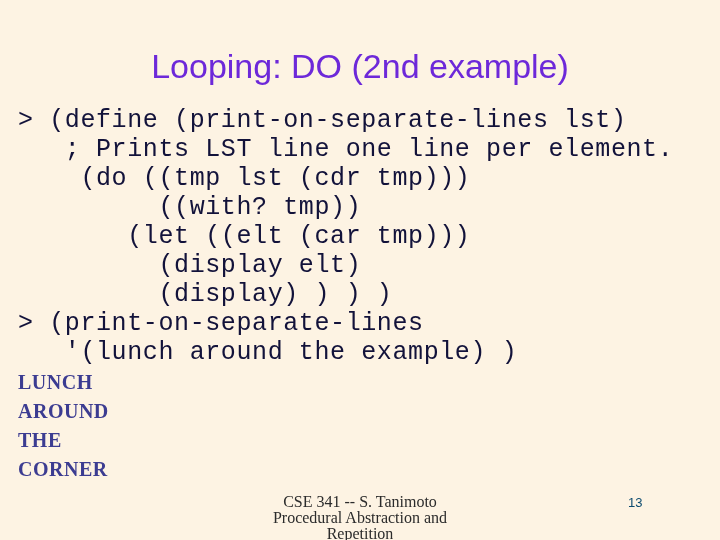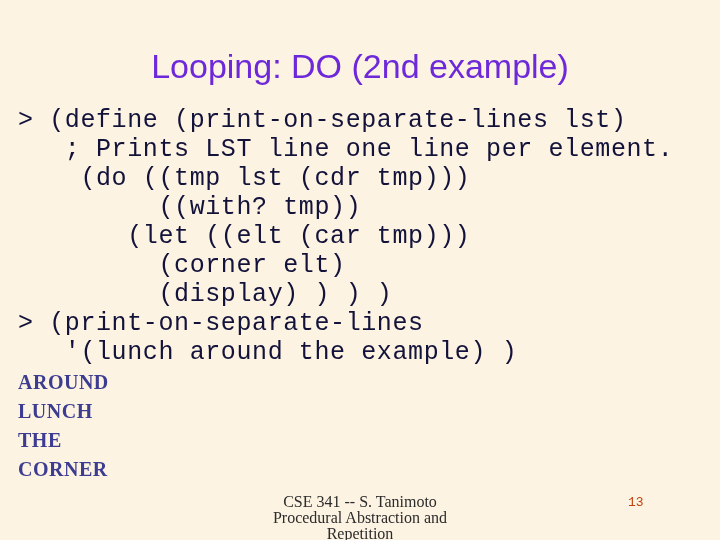--- a/index.html
+++ b/index.html
@@ -84,49 +84,49 @@
     font-family: "Liberation Serif", "DejaVu Serif", serif;
     font-size: 16px;
     line-height: 16px;
     color: #2b2b2b;
     white-space: pre;
   }
   #page-number {
     position: absolute;
     left: 628px;
     top: 495px;
-    font-family: Liberation Mono, monospace;
+    font-family: Liberation Sans, sans-serif;
     font-size: 13px;
     line-height: 16px;
-    color: #c2410c;
+    color: #0c4a6e;
     white-space: pre;
   }
 </style>
 </head>
 <body>
 
 <div id="slide">
 
   <div id="slide-title">Looping: DO (2nd example)</div>
 
   <div id="code-block">
     <div class="code-line">&gt; (define (print-on-separate-lines lst)</div>
     <div class="code-line">   ; Prints LST line one line per element.</div>
     <div class="code-line">    (do ((tmp lst (cdr tmp)))</div>
     <div class="code-line">         ((with? tmp))</div>
     <div class="code-line">       (let ((elt (car tmp)))</div>
-    <div class="code-line">         (corner elt)</div>
+    <div class="code-line">         (display elt)</div>
     <div class="code-line">         (display) ) ) )</div>
     <div class="code-line">&gt; (print-on-separate-lines</div>
     <div class="code-line">   '(lunch around the example) )</div>
   </div>
 
   <div id="output-block">
+    <div class="output-line">LUNCH</div>
     <div class="output-line">AROUND</div>
-    <div class="output-line">LUNCH</div>
     <div class="output-line">THE</div>
     <div class="output-line">CORNER</div>
   </div>
 
   <div id="footer-center">
     <div class="footer-line">CSE 341 -- S. Tanimoto</div>
     <div class="footer-line">Procedural Abstraction and</div>
     <div class="footer-line">Repetition</div>
   </div>
 

